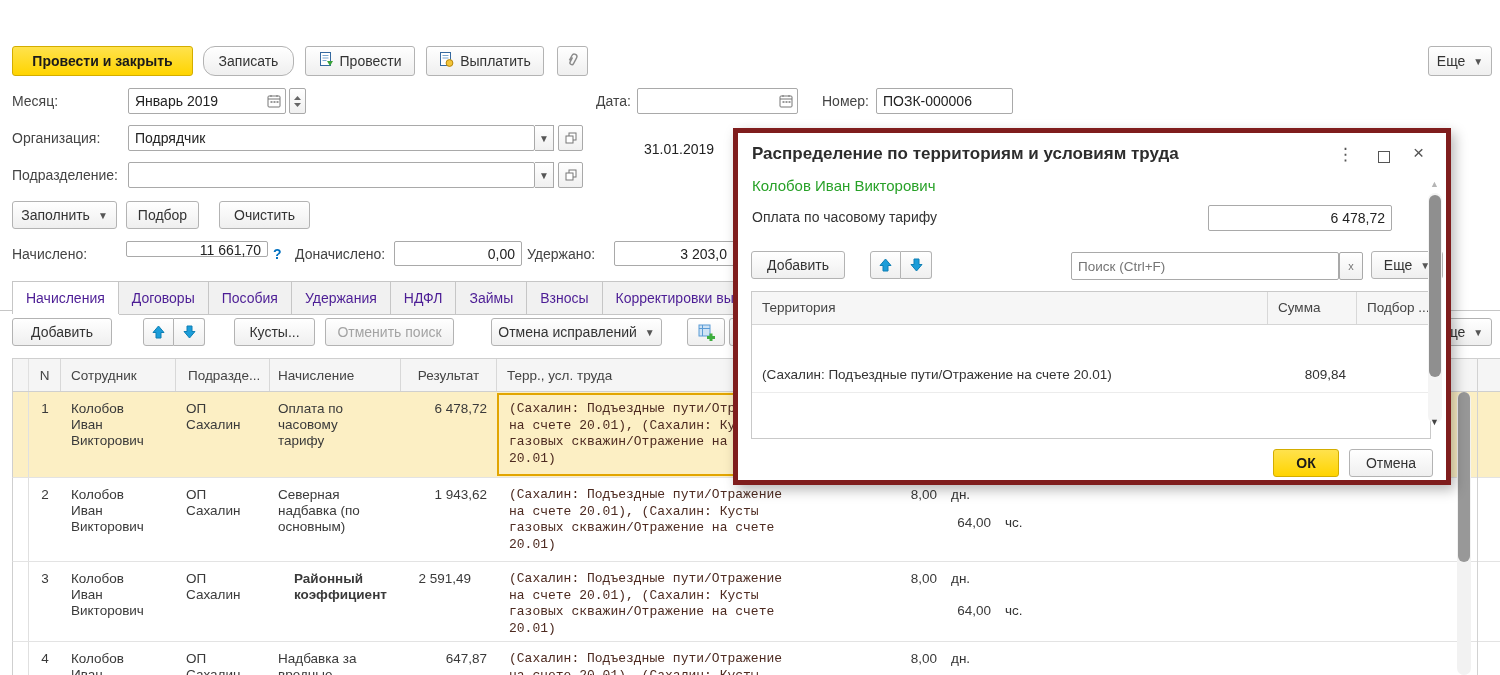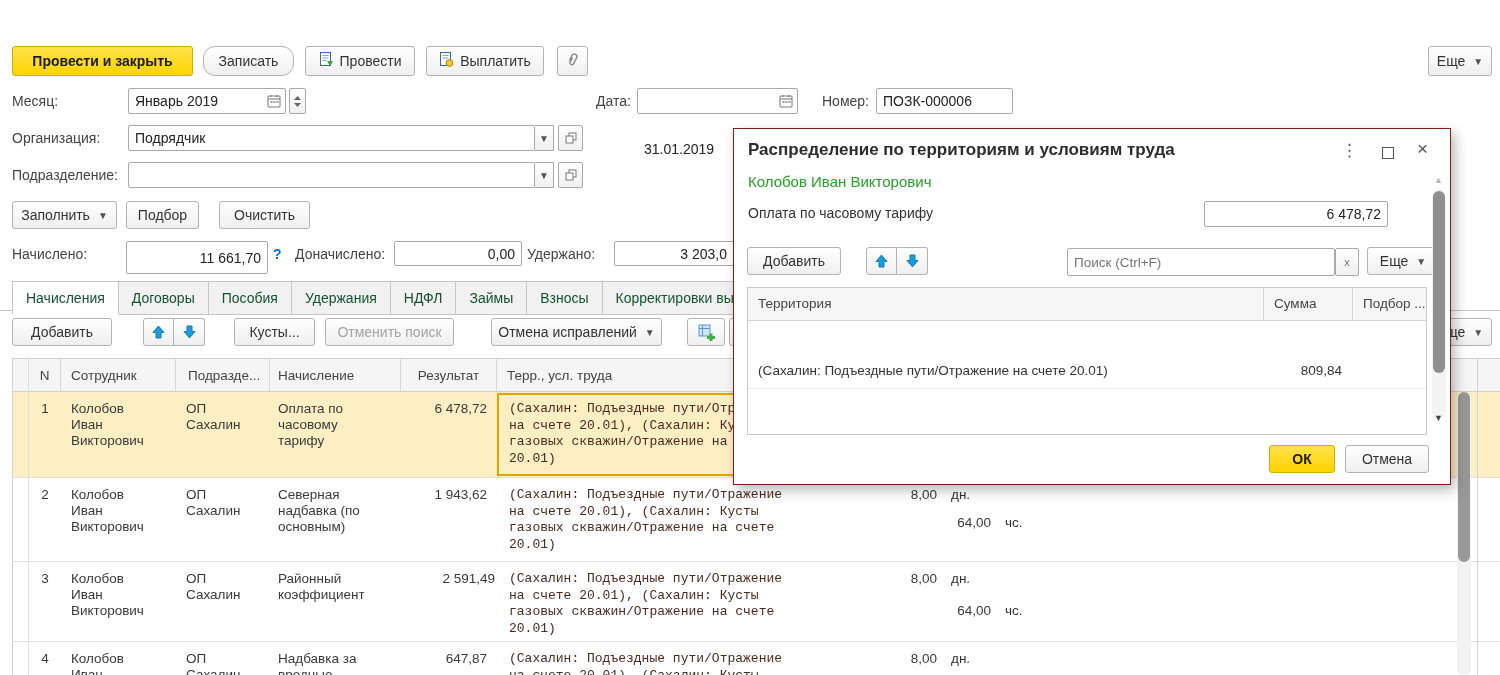--- a/index.html
+++ b/index.html
@@ -22,21 +22,21 @@
                font-family:"Liberation Sans",sans-serif;font-size:14px;color:#222;padding:0 6px;box-sizing:border-box;}
   .field input.num{text-align:right;}
   .fbtn{position:absolute;top:2px;bottom:2px;width:20px;display:flex;align-items:center;justify-content:center;}
   .combo-btn{position:absolute;box-sizing:border-box;height:26px;width:19px;border:1px solid #a9a9a9;border-left:0;
              background:linear-gradient(#fff,#f0f0f0);display:flex;align-items:center;justify-content:center;font-size:10px;color:#555;}
   .sq-btn{position:absolute;box-sizing:border-box;height:26px;border:1px solid #a9a9a9;border-radius:2px;
           background:linear-gradient(#fff,#f0f0f0);display:flex;align-items:center;justify-content:center;}
   
   .tabs{position:absolute;left:12px;top:281px;height:30px;display:flex;}
   .tab{box-sizing:border-box;height:29px;border:1px solid #c6c6c6;border-left-width:0;background:#f1f1f1;
-       font-size:14px;color:#14532d;padding:16px 13px;display:flex;align-items:center;white-space:nowrap;}
+       font-size:14px;color:#4c1d95;padding:16px 13px;display:flex;align-items:center;white-space:nowrap;}
   .tab:first-child{border-left-width:1px;}
   .tab.active{background:#fff;height:31px;border-bottom:0;position:relative;z-index:2;}
   .tabline{position:absolute;left:0;top:310px;width:1500px;height:1px;background:#c6c6c6;}
   
   .thead{position:absolute;left:12px;top:358px;width:1488px;height:34px;box-sizing:border-box;
          background:#f5f5f5;border:1px solid #cfcfcf;border-right:0;}
   .th{position:absolute;top:0;bottom:0;box-sizing:border-box;border-right:1px solid #d8d8d8;
       font-size:13.5px;color:#444;padding-top:9px;padding-left:10px;}
   .trow{position:absolute;left:12px;width:1488px;box-sizing:border-box;border-bottom:1px solid #e3e3e3;
         border-left:1px solid #cfcfcf;background:#fff;}
@@ -52,21 +52,21 @@
            border:2px solid #e2a500;padding:6px 10px;}
   .qty-line{display:flex;}
   .qty-num{display:inline-block;text-align:right;}
   .qty-unit{margin-left:14px;color:#333;}
   
   .vscroll{position:absolute;width:14px;background:#f2f2f2;border-radius:7px;}
   .vthumb{position:absolute;left:1px;width:12px;background:#989898;border-radius:6px;}
   .sarrow{position:absolute;font-size:9px;color:#666;}
   
   #dialog{position:absolute;left:733px;top:128px;width:718px;height:357px;background:#fff;
-          border:1px solid #7f1d1d;box-shadow:4px 5px 12px rgba(0,0,0,.28);z-index:10;box-sizing:border-box;}
+          border:5px solid #7f1d1d;box-shadow:4px 5px 12px rgba(0,0,0,.28);z-index:10;box-sizing:border-box;}
   .dlg-title{position:absolute;left:14px;top:11px;font-size:17px;font-weight:bold;color:#2d2d2d;white-space:nowrap;}
   .dlg-ico{position:absolute;top:13px;color:#555;font-size:17px;line-height:17px;cursor:default;}
   .dlg-green{position:absolute;left:14px;top:44px;font-size:15px;color:#27a127;}
   .dlg-lbl{position:absolute;left:14px;top:76px;font-size:14px;color:#333;}
   .dtable{position:absolute;left:13px;top:158px;width:680px;height:148px;box-sizing:border-box;border:1px solid #c9c9c9;background:#fff;}
   .dth-row{position:absolute;left:0;top:0;right:0;height:32px;background:#f6f6f6;border-bottom:1px solid #d5d5d5;}
   .dth{position:absolute;top:0;bottom:0;box-sizing:border-box;border-right:1px solid #d8d8d8;
        font-size:13.5px;color:#444;padding:8px 0 0 10px;}
   .drow{position:absolute;left:0;right:0;height:34px;font-size:13.5px;color:#333;}
   .drow.sel{background:#fcefc4;}
@@ -189,21 +189,21 @@
       <span class="dd">▼</span>
   </div>
   <div class="btn small" style="left:126px;top:201px;width:73px;">
     <span>Подбор</span>
   </div>
   <div class="btn small" style="left:219px;top:201px;width:91px;">
     <span>Очистить</span>
   </div>
 
   <div class="lbl" style="left:12px;top:246px;">Начислено:</div>
-  <div class="field" style="left:126px;top:241px;width:142px;height:33px;">
+  <div class="field" style="left:126px;top:241px;width:142px;height:16px;">
     <input class="num" value="11 661,70" style="">
   </div>
   <div class="lbl" style="left:273px;top:246px;color:#0070c0;font-weight:bold;">?</div>
   <div class="lbl" style="left:295px;top:246px;">Доначислено:</div>
   <div class="field" style="left:394px;top:241px;width:128px;height:25px;">
     <input class="num" value="0,00" style="">
   </div>
   <div class="lbl" style="left:527px;top:246px;">Удержано:</div>
   <div class="field" style="left:614px;top:241px;width:176px;height:25px;">
     <input class="num" style="padding-right: 62px;" value="3 203,0">
@@ -343,24 +343,24 @@
 
   <div class="trow" style="top:562px;height:80px;">
     <div class="td marker" style="left:0;width:16px;"></div>
     <div class="td center" style="left:16px;width:32px;">3</div>
     <div class="td" style="left:48px;width:115px;padding-left:10px;">
         <div style="width:80px;">Колобов Иван Викторович</div>
       </div>
     <div class="td" style="left:163px;width:92px;padding-left:10px;">
         <div style="width:62px;">ОП Сахалин</div>
       </div>
-    <div class="td" style="left:255px;width:133px;padding-left:10px;">
+    <div class="td" style="left:271px;width:133px;padding-left:10px;font-weight:bold;">
         <div style="width:95px;">Районный коэффициент</div>
       </div>
-    <div class="td right" style="left:396px;width:96px;padding-right:10px;">2 591,49</div>
+    <div class="td right" style="left:372px;width:96px;padding-right:10px;">2 591,49</div>
     <div class="td terr" style="left:484px;width:362px;padding-left:12px;">
         <div class="terr-box">(Сахалин: Подъездные пути/Отражение на счете 20.01), (Сахалин: Кусты газовых скважин/Отражение на счете 20.01)</div>
       </div>
     <div class="td" style="left:844px;width:174px;">
       <div class="qty-line">
           <span class="qty-num" style="width:80px;">8,00</span>
           <span class="qty-unit">дн.</span>
         </div>
       <div class="qty-line" style="margin-top:16px;">
           <span class="qty-num" style="width:134px;">64,00</span>

